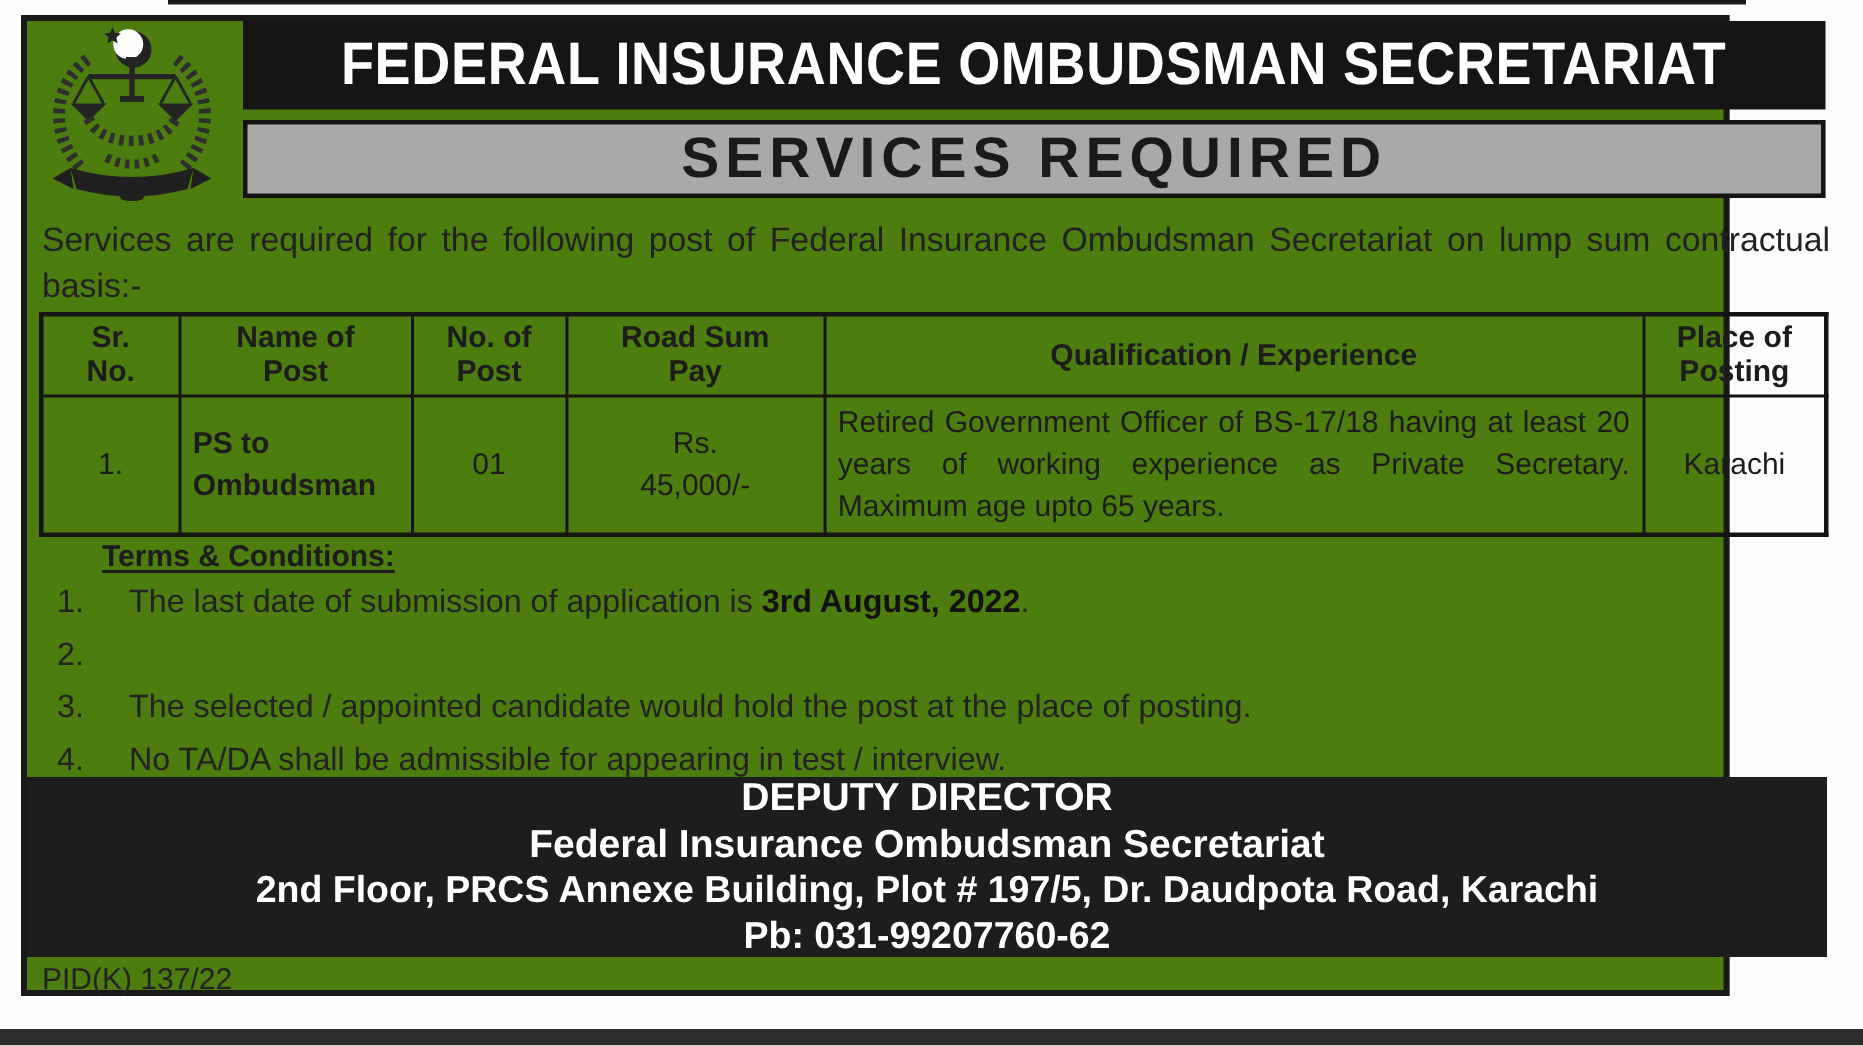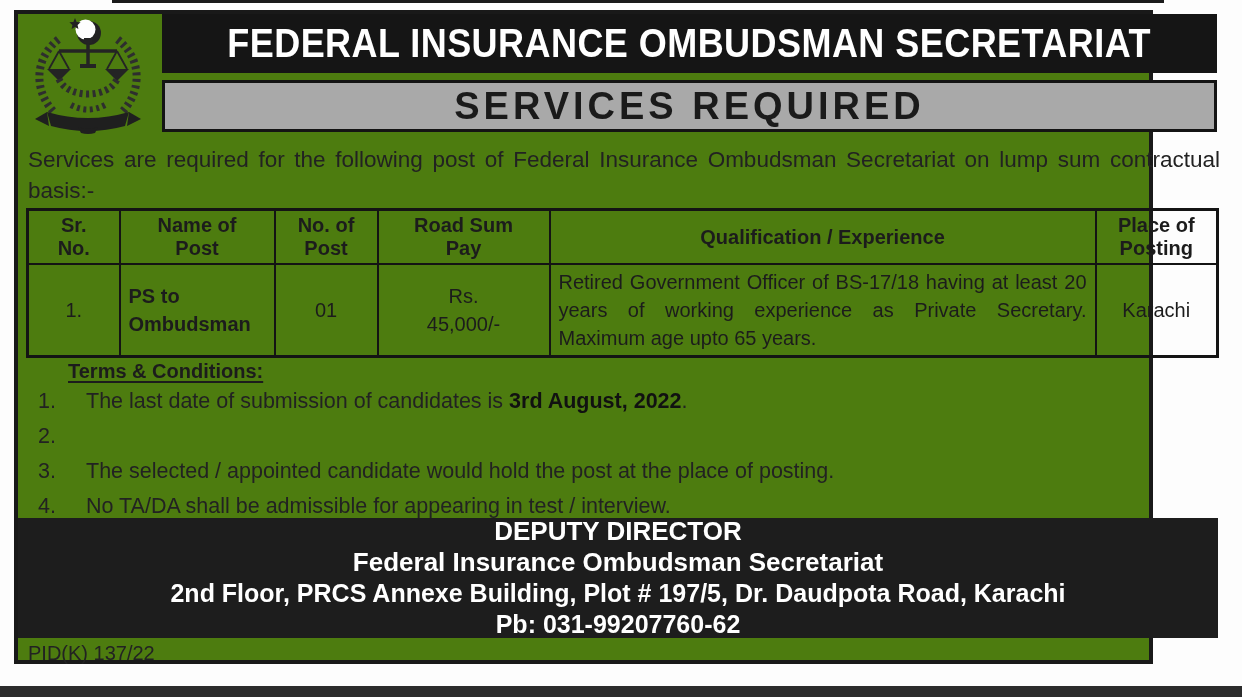--- a/index.html
+++ b/index.html
@@ -161,21 +161,21 @@
           <td class="cell-qual">Retired Government Officer of BS-17/18 having at least 20 years of working experience as Private Secretary. Maximum age upto 65 years.</td>
           <td class="cell-center">Karachi</td>
         </tr>
       </tbody>
     </table>
 
     <div class="terms-heading">Terms &amp; Conditions:</div>
     <div class="terms-list">
       <div class="term-item">
         <span class="term-num">1.</span>
-        <span class="term-text"><span>The last date of submission of candidates is </span><strong>3rd August, 2022</strong><span>.</span></span>
+        <span class="term-text"><span>The last date of submission of application is </span><strong>3rd August, 2022</strong><span>.</span></span>
       </div>
       <div class="term-item">
         <span class="term-num">2.</span>
       </div>
       <div class="term-item">
         <span class="term-num">3.</span>
         <span class="term-text"><span>The selected / appointed candidate would hold the post at the place of posting.</span></span>
       </div>
       <div class="term-item">
         <span class="term-num">4.</span>

